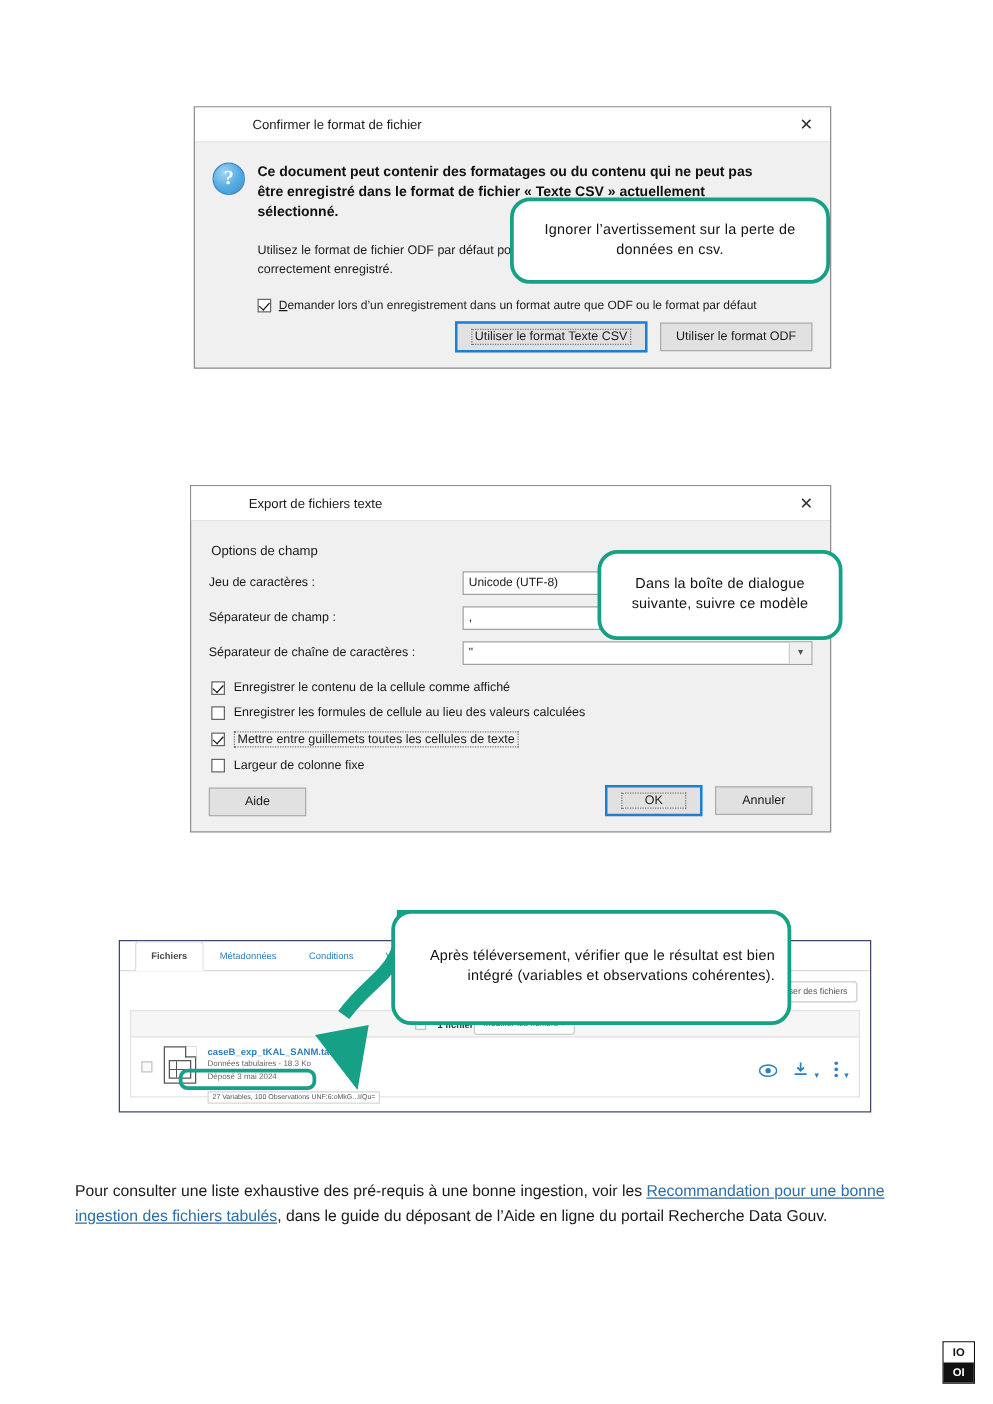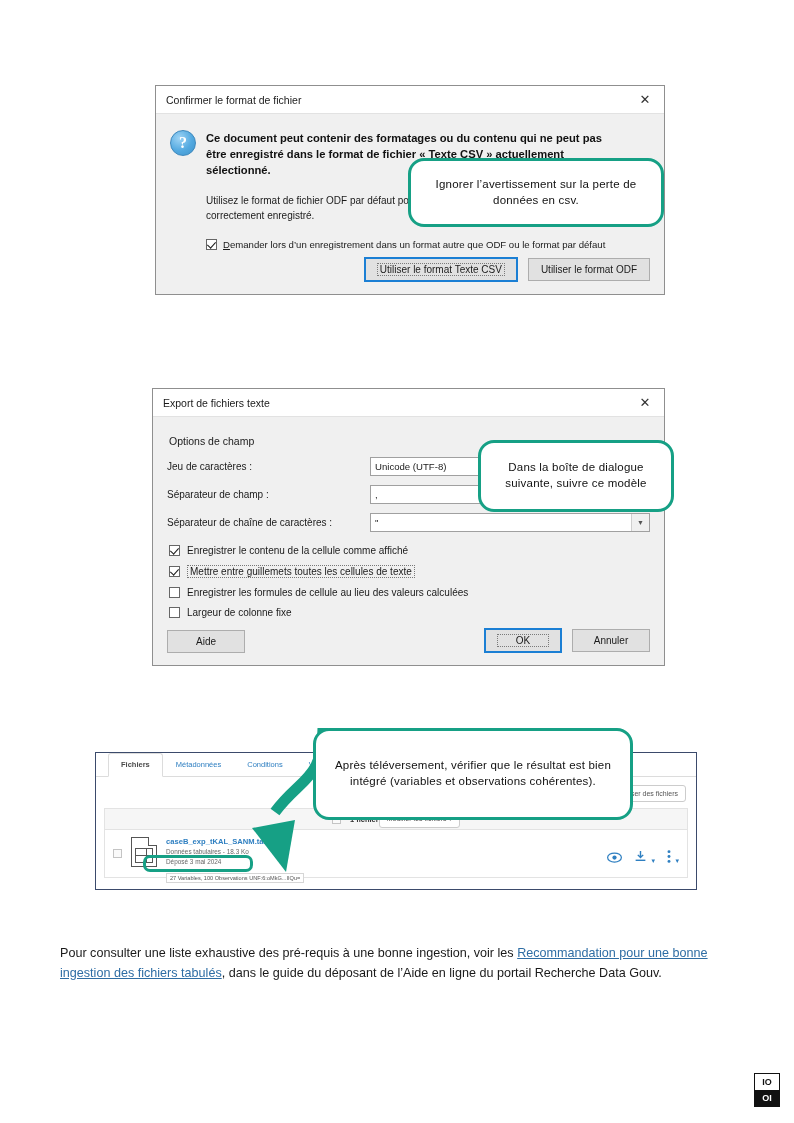--- a/index.html
+++ b/index.html
@@ -23,21 +23,21 @@
   }
   .dlg-title{
     height:28px;
     background:#ffffff;
     border-bottom:1px solid #e2e2e2;
     display:flex;align-items:center;
     padding:0 4px 0 10px;
     box-sizing:border-box;
   }
   .dlg-title .t{
-    font-size:10.5px;color:#1a1a1a;flex:1;white-space:nowrap;
+    font-size:10.5px;color:#1a1a1a;flex:1;white-space:nowrap;margin-left:36px;
   }
   .close-x{
     width:30px;height:26px;display:flex;align-items:center;justify-content:center;
     font-size:13px;color:#333;line-height:1;cursor:default;
   }
   .dlg-body{padding:10px 14px 0 14px;box-sizing:border-box;}
 
   
   #dlg-confirm{left:155px;top:85px;width:510px;height:210px;}
   .warn-row{display:flex;gap:10px;align-items:flex-start;margin-top:6px;}
@@ -167,21 +167,21 @@
     display:flex;align-items:center;justify-content:center;
     text-align:center;
     color:#111;
     font-family:"Liberation Sans", sans-serif;
     letter-spacing:.2px;
     z-index:40;
   }
   .callout span{display:block;line-height:1.35;padding:0 10px;}
   #callout-1{left:408px;top:158px;width:256px;height:69px;font-size:11.5px;}
   #callout-2{left:478px;top:440px;width:196px;height:72px;font-size:11.5px;}
-  #callout-3{left:313px;top:728px;width:320px;height:92px;font-size:11.5px;}
+  #callout-3{left:313px;top:728px;width:320px;height:92px;font-size:11.5px;text-align:right;}
 
   
   #arrow-svg{position:absolute;left:90px;top:720px;width:620px;height:180px;z-index:39;}
   
   #stat-highlight{
     position:absolute;left:143px;top:855px;width:110px;height:17px;
     border:3px solid #16a085;border-radius:7px;box-sizing:border-box;z-index:41;
   }
 
   
@@ -269,27 +269,27 @@
           <span class="caret">▼</span>
         </div>
       </div>
 
       <div style="height:4px"></div>
 
       <div class="cb-opt">
         <span class="cbox checked"></span>
         <span class="lbl">Enregistrer le contenu de la cellule comme affiché</span>
       </div>
+      <div class="cb-opt">
+        <span class="cbox"></span>
+        <span class="lbl">Enregistrer les formules de cellule au lieu des valeurs calculées</span>
+      </div>
       <div class="cb-opt focus">
         <span class="cbox checked"></span>
         <span class="lbl">Mettre entre guillemets toutes les cellules de texte</span>
-      </div>
-      <div class="cb-opt">
-        <span class="cbox"></span>
-        <span class="lbl">Enregistrer les formules de cellule au lieu des valeurs calculées</span>
       </div>
       <div class="cb-opt">
         <span class="cbox"></span>
         <span class="lbl">Largeur de colonne fixe</span>
       </div>
     </div>
 
     <div style="position:absolute;left:14px;bottom:12px;">
       <div class="btn">Aide</div>
     </div>

